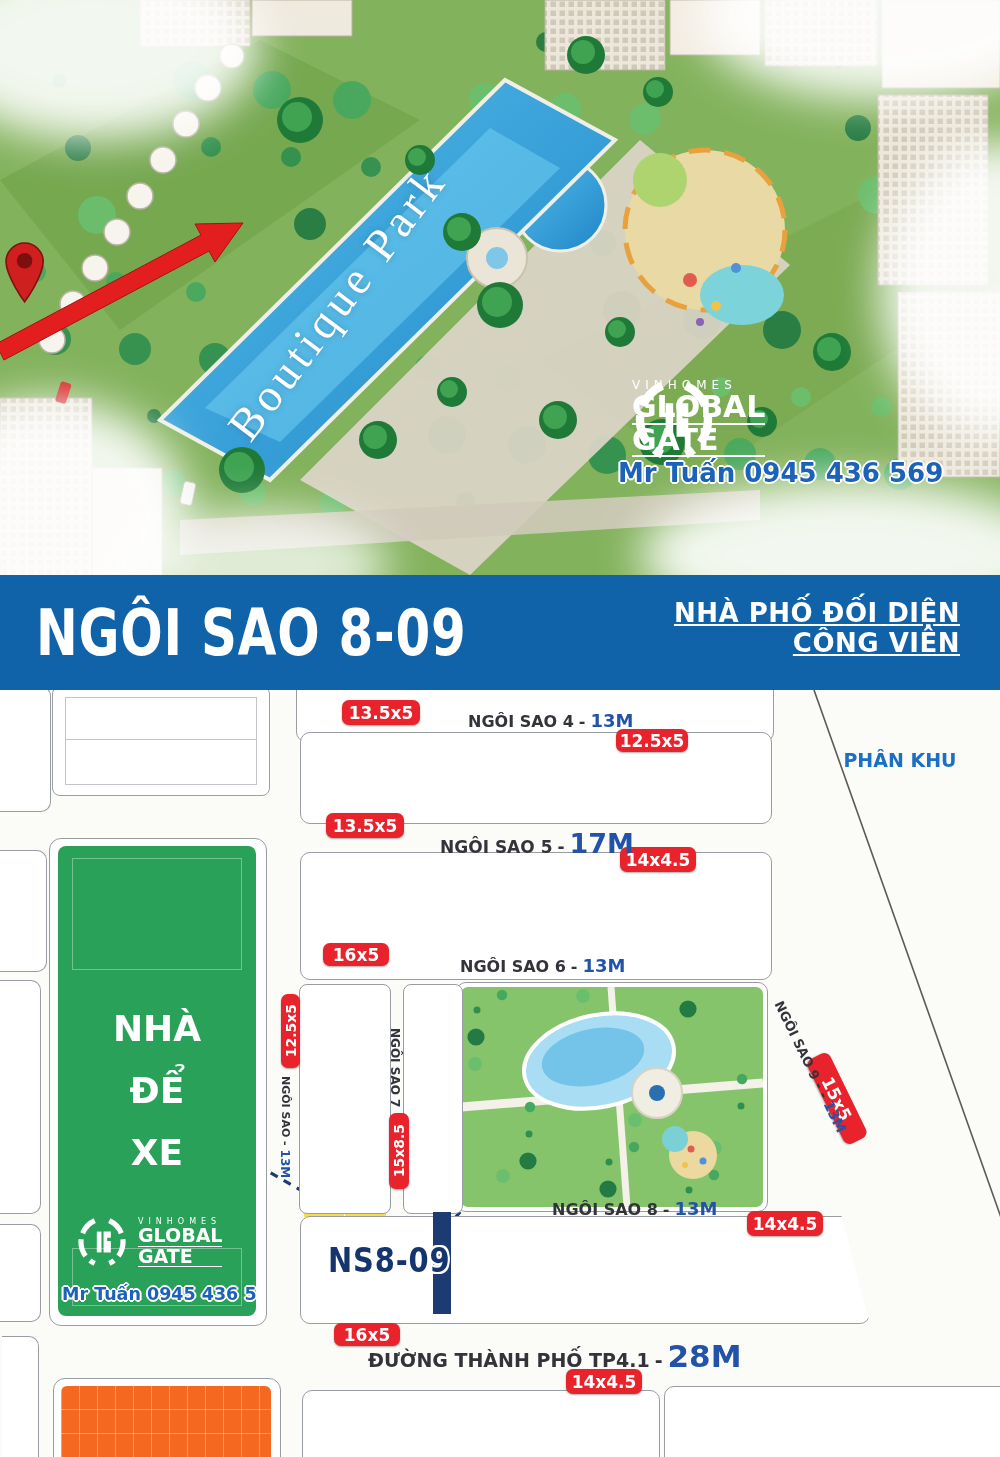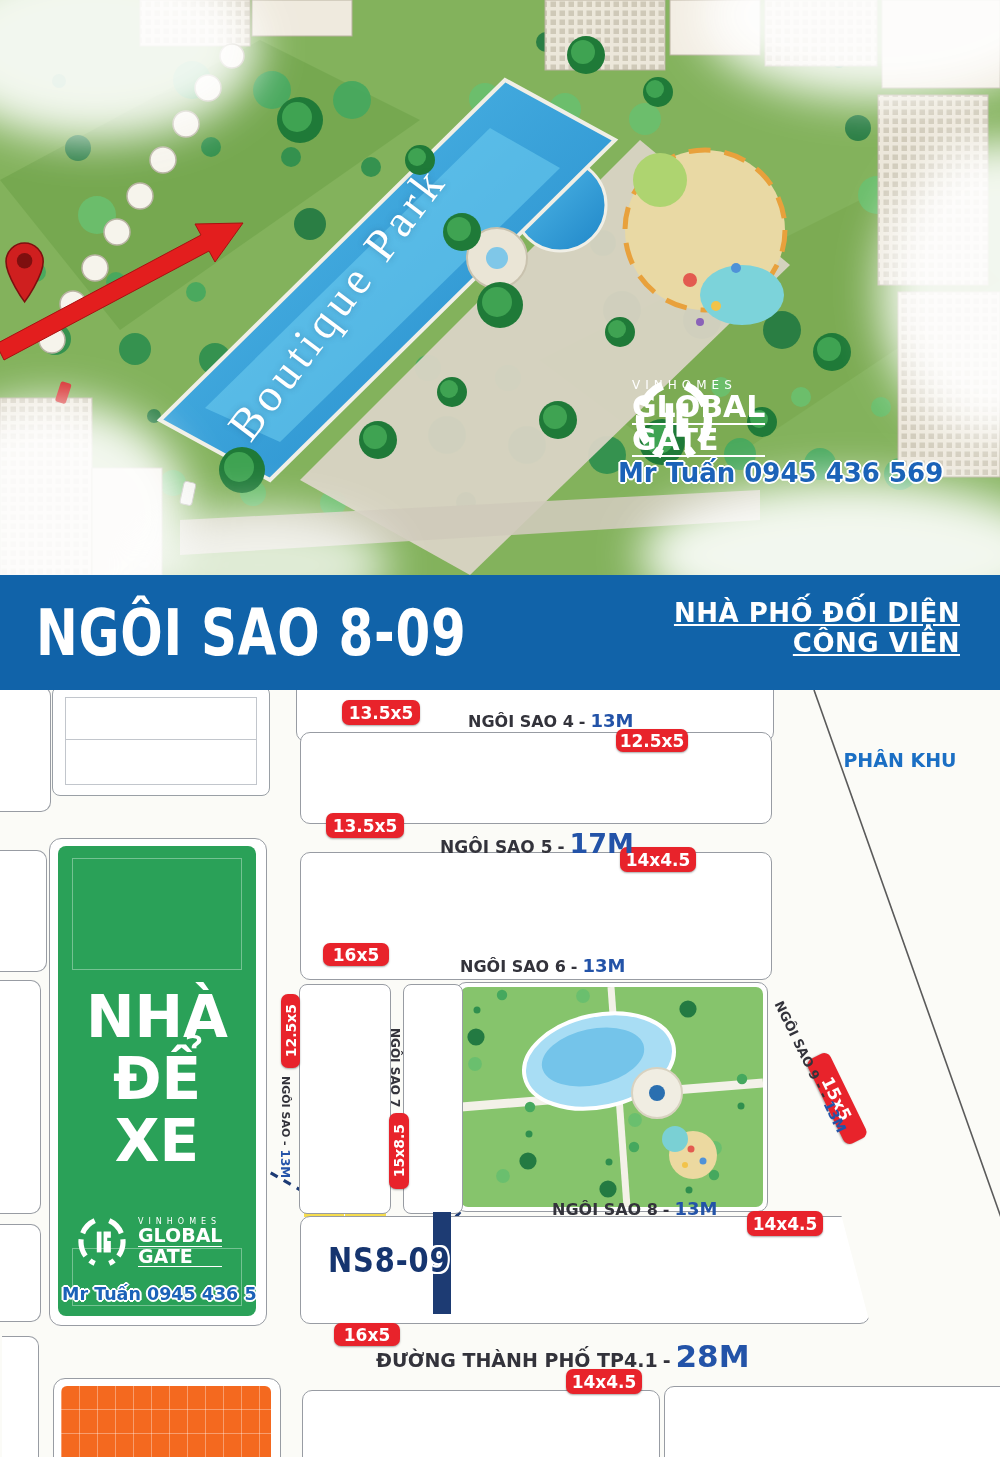--- a/index.html
+++ b/index.html
@@ -58,22 +58,22 @@
   .street .dim{color:#2353a8;}
   .street.v{writing-mode:vertical-rl;display:block;}
   .street.v .dim{display:inline;}
   #zone-label{position:absolute;left:800px;top:50px;width:200px;text-align:center;color:#1b6fc4;
         font-weight:800;font-size:19px;line-height:40px;}
   #parking-outer{position:absolute;left:49px;top:148px;width:216px;height:486px;background:#fff;
         border:1.5px solid #989ca3;border-radius:12px;}
   #parking{position:absolute;left:8px;top:7px;width:198px;height:470px;background:#2aa158;
         border-radius:8px;overflow:hidden;}
   #parking .pline{position:absolute;border:1px solid rgba(255,255,255,.35);}
-  #parking-words{position:absolute;left:0;top:140px;width:100%;text-align:center;color:#fff;
-        font-weight:800;font-size:58px;line-height:62px;}
+  #parking-words{position:absolute;left:0;top:152px;width:100%;text-align:center;color:#fff;
+        font-weight:800;font-size:36px;line-height:62px;}
   #park-logo{left:18px;top:370px;width:180px;}
   #park-contact{left:4px;top:438px;width:192px;text-align:center;font-size:17.5px;}
   .emb{flex:0 0 auto;}
   #ns809-label{position:absolute;left:328px;top:550px;font-size:34px;font-weight:900;color:#16356f;
         letter-spacing:1px;transform:scaleX(.85);transform-origin:0 0;white-space:nowrap;
         text-shadow:-2px 0 #fff,2px 0 #fff,0 -2px #fff,0 2px #fff,-2px -2px #fff,2px 2px #fff,-2px 2px #fff,2px -2px #fff;z-index:30;}
   #footprint{position:absolute;left:52px;top:-4px;width:216px;height:108px;background:#fff;
         border:1.5px solid #9aa0a6;border-radius:8px;}
   #footprint .in{position:absolute;left:12px;top:10px;right:12px;bottom:10px;border:1px solid #c2c6cc;}
   #footprint .in2{position:absolute;left:12px;top:52px;right:12px;height:0;border-top:1px solid #c2c6cc;}
@@ -2088,19 +2088,19 @@
       <div class="street" style="left: 786px; top: 308px; font-size: 13px; transform: rotate(64deg); transform-origin: 0px 0px;">
         <span>NGÔI SAO 9 -</span>
         <span>- </span>
         <span class="dim" style="font-size: 14px;">13M</span>
       </div>
       <div class="street" style="left: 552px; top: 508px; font-size: 16px;">
         <span>NGÔI SAO 8</span>
         <span>- </span>
         <span class="dim" style="font-size: 18px;">13M</span>
       </div>
-      <div class="street" style="left: 376px; top: 648px; font-size: 19px;">
+      <div class="street" style="left: 368px; top: 648px; font-size: 19px;">
         <span>ĐƯỜNG THÀNH PHỐ TP4.1</span>
         <span>- </span>
         <span class="dim" style="font-size: 31px;">28M</span>
       </div>
     </section>
 </div>
 
 </body></html>

